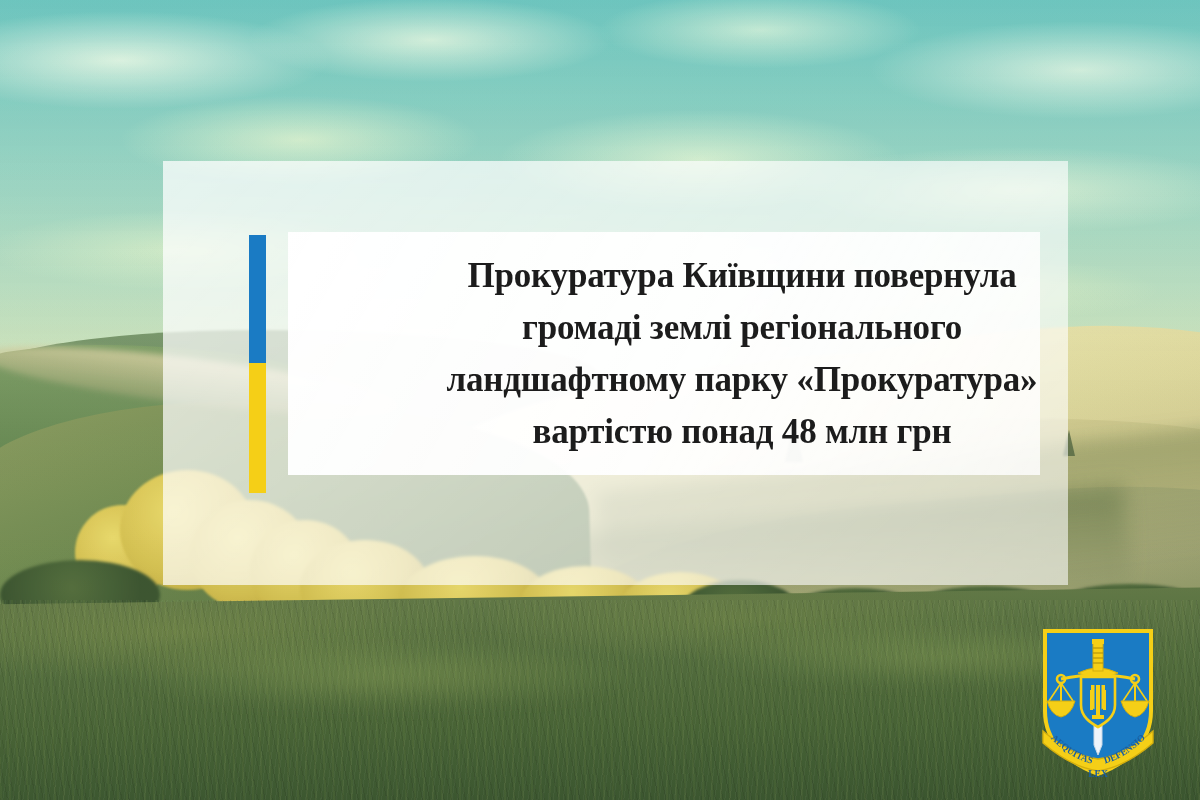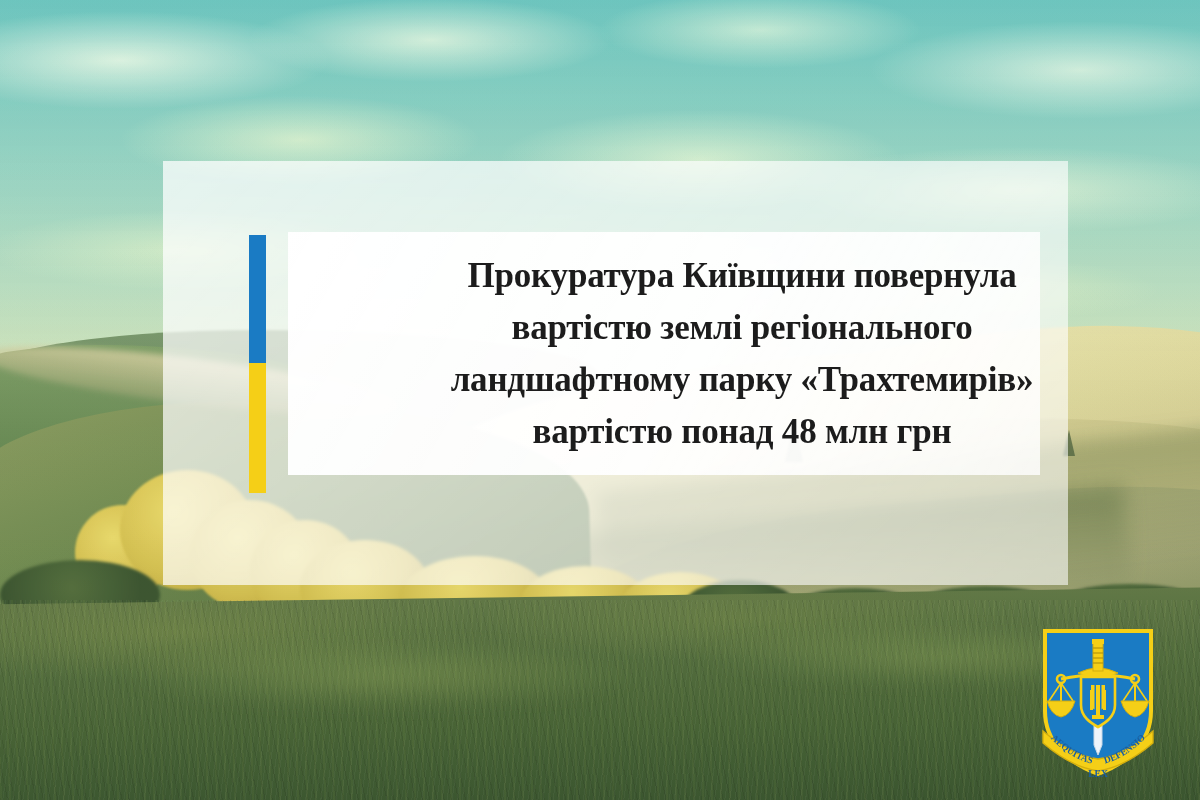--- a/index.html
+++ b/index.html
@@ -250,22 +250,22 @@
   <div class="outer-panel"></div>
   <div class="inner-panel"></div>
 
   <div class="flagbar">
     <div class="blue"></div>
     <div class="yellow"></div>
   </div>
 
   <div class="headline">
     <span class="ln">Прокуратура Київщини повернула</span>
-    <span class="ln">вартістю землі регіонального</span>
-    <span class="ln">ландшафтному парку «Трахтемирів»</span>
+    <span class="ln">громаді землі регіонального</span>
+    <span class="ln">ландшафтному парку «Прокуратура»</span>
     <span class="ln">вартістю понад 48 млн грн</span>
   </div>
 
   <div class="emblem">
     <svg viewBox="0 0 114 152" xmlns="http://www.w3.org/2000/svg">
 
       <path d="M4 4 H110 V84 C110 116 86 136 57 147 C28 136 4 116 4 84 Z" fill="#1a7bc4" stroke="#f5cf17" stroke-width="4"></path>
 
       <path d="M57 44 L61 50 V118 L57 128 L53 118 V50 Z" fill="#eef4fb" stroke="#c9d8e6" stroke-width="1"></path>
 

